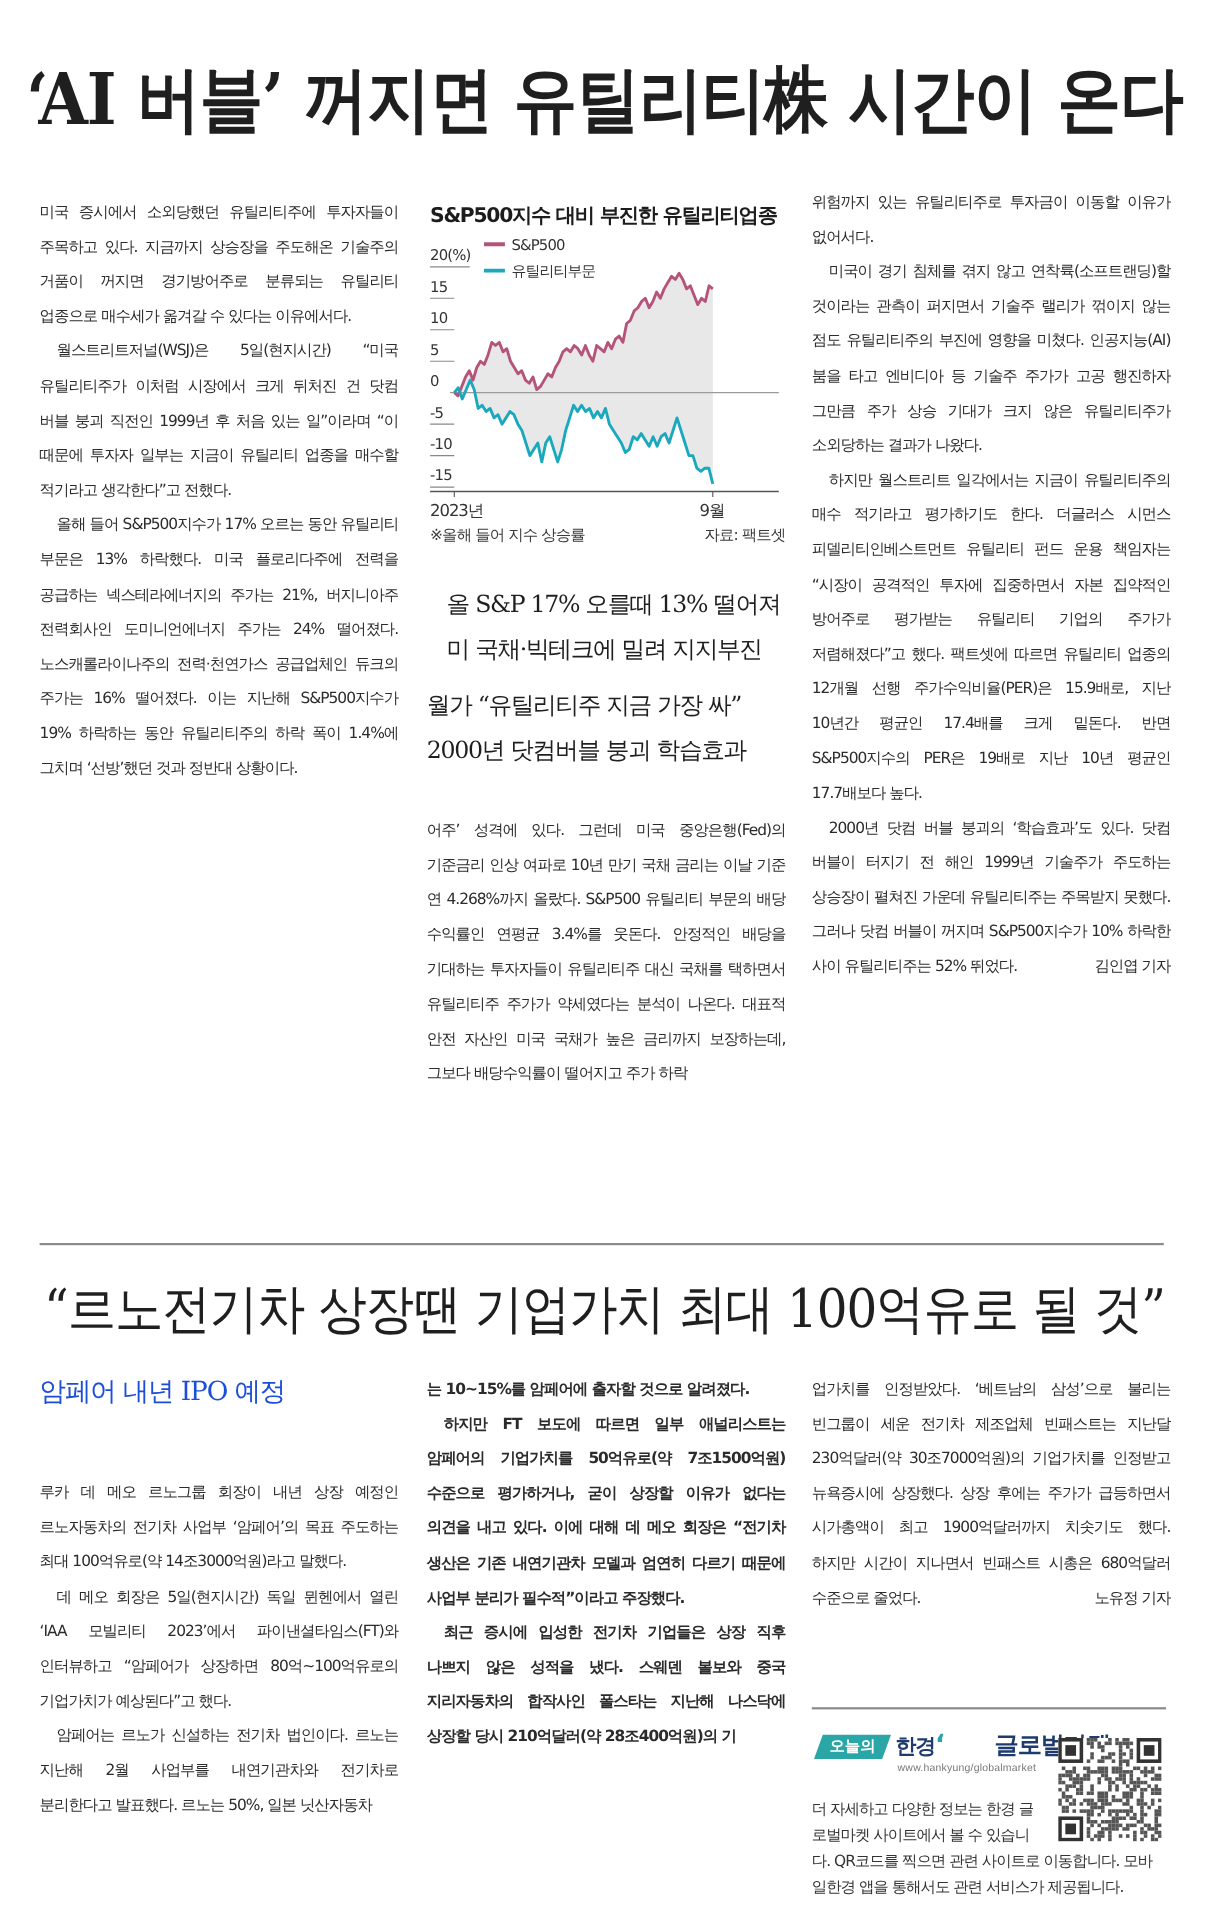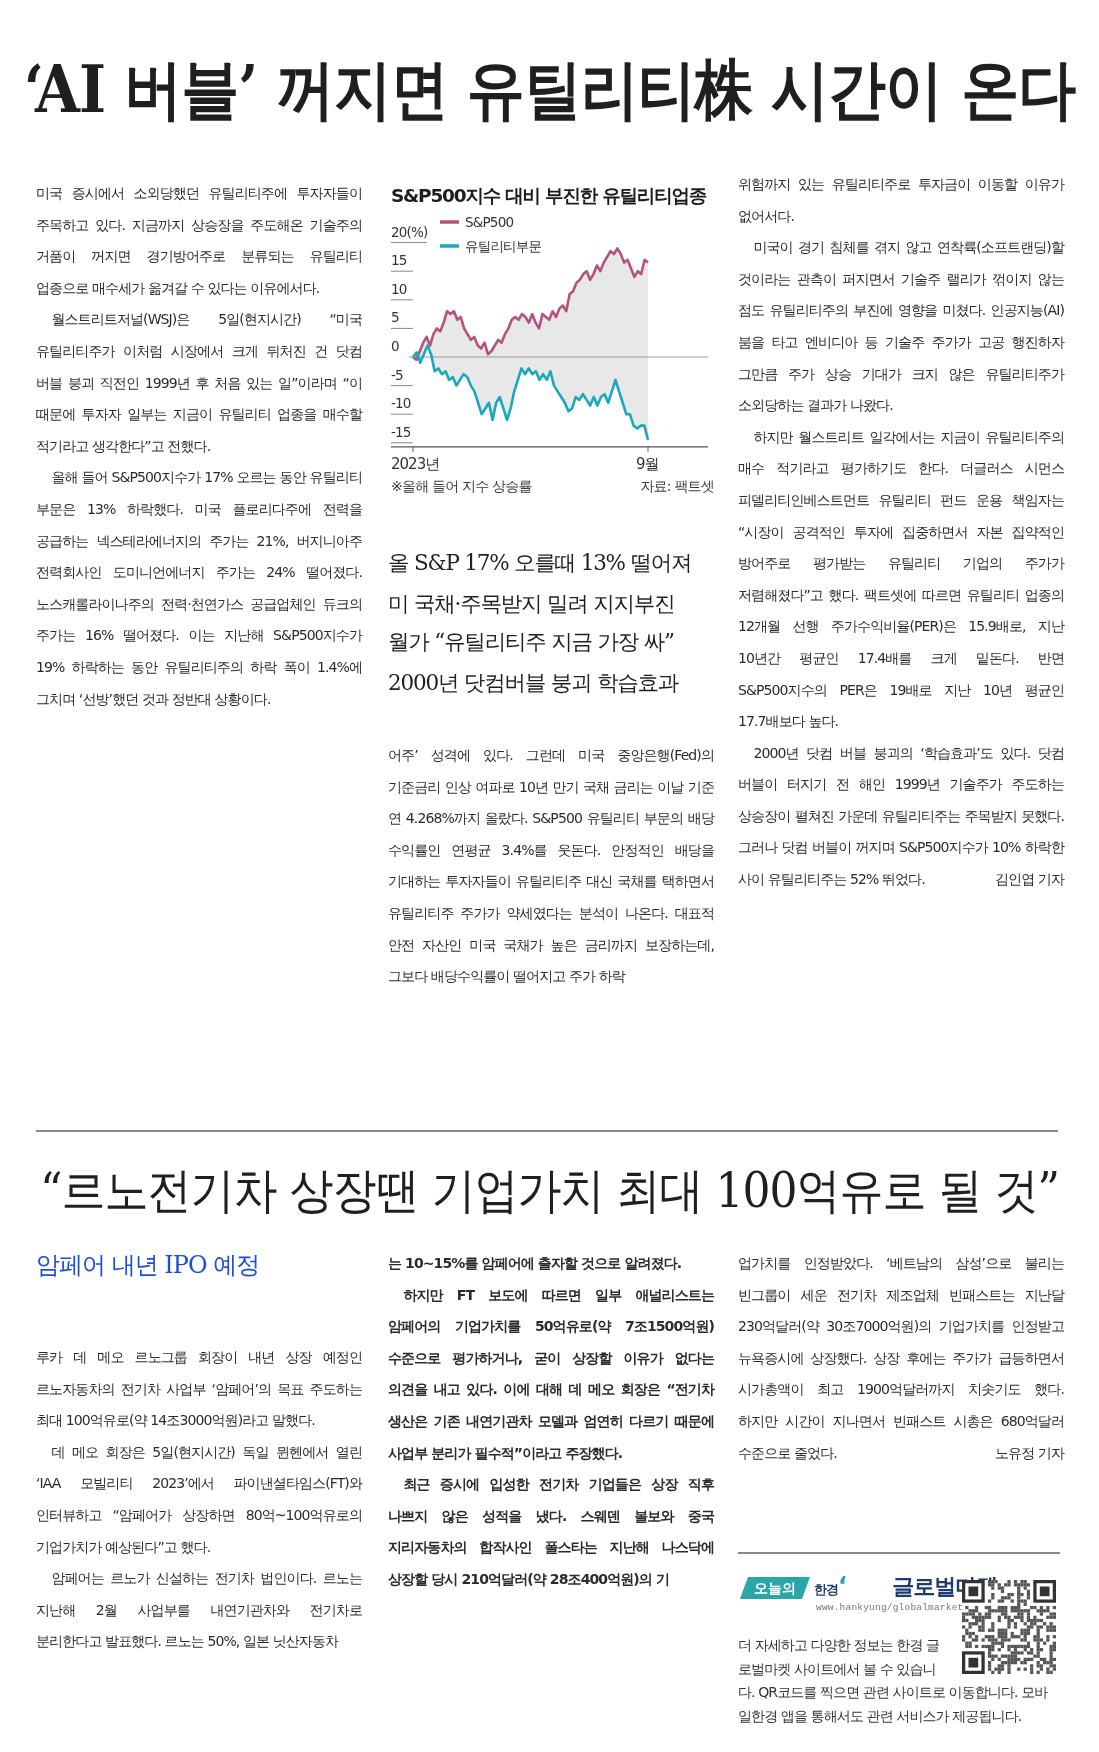--- a/index.html
+++ b/index.html
@@ -49,41 +49,41 @@
   .chart-foot-left, .chart-foot-right {
     position: absolute; top: 300px; font-family: "DejaVu Sans", sans-serif; font-size: 14px; color: #3a3a3a; letter-spacing: -0.8px;
   }
   .chart-foot-left { left: 8px; }
   .chart-foot-right { right: 4px; }
 
   .deck {
     position: absolute; left: 388px; width: 330px; font-family: "DejaVu Serif", serif;
     font-size: 21.5px; line-height: 41px; color: #1f1f1f; letter-spacing: -1.2px; white-space: nowrap;
   }
-  .deck-1 { top: 542px; }
+  .deck-1 { top: 529px; margin-left: 18px; }
   .deck-2 { top: 621px; }
 
   
   .promo { position: absolute; left: 738px; top: 1552px; width: 322px; height: 200px; }
   .promo-rule { position: absolute; left: 0; top: 0; width: 322px; height: 2px; background: #8a8a8a; }
   .promo-badge {
     position: absolute; left: 6px; top: 25px; width: 62px; height: 22px;
     background: #2aa6a6; color: #fff; font-family: "DejaVu Sans", sans-serif; font-size: 14px;
     line-height: 22px; text-align: center; transform: skewX(-20deg); font-weight: bold;
   }
   .promo-badge span { display: inline-block; transform: skewX(20deg); }
   .promo-brand {
     position: absolute; left: 76px; top: 20px; font-family: "DejaVu Sans", sans-serif; font-weight: bold;
     white-space: nowrap; letter-spacing: -1px;
   }
-  .promo-brand .b1 { font-size: 13px; color: #1f3b6e; }
+  .promo-brand .b1 { font-size: 19px; color: #1f3b6e; }
   .promo-brand .b2 { font-size: 22px; color: #1f3b6e; margin-left: 46px; }
   .promo-brand .q { color: #2aa6a6; font-size: 24px; }
   .promo-url {
-    position: absolute; left: 78px; top: 50px; font-family: Liberation Mono, monospace; font-size: 9.5px; color: #777;
+    position: absolute; left: 78px; top: 50px; font-family: Liberation Sans, sans-serif; font-size: 9.5px; color: #777;
     letter-spacing: 0.2px;
   }
   .promo-text {
     position: absolute; left: 0; top: 82px; width: 322px; font-family: "DejaVu Sans", sans-serif;
     font-size: 14px; line-height: 23.5px; color: #333; letter-spacing: -0.9px;
   }
   .promo-text .l { display: block; white-space: nowrap; }
   .promo-text .short { width: 220px; }
   .qr { position: absolute; left: 224px; top: 28px; width: 94px; height: 94px; background: #fff; }
 </style>
@@ -129,21 +129,21 @@
       <text x="82" y="49" font-family="DejaVu Sans, sans-serif" font-size="13.5" fill="#333" letter-spacing="-0.8">S&amp;P500</text>
       <line x1="57" x2="76" y1="68" y2="68" stroke="#1aa8bd" stroke-width="3.5"></line>
       <text x="82" y="73" font-family="DejaVu Sans, sans-serif" font-size="13.5" fill="#333" letter-spacing="-0.8">유틸리티부문</text>
     </svg>
   <div class="chart-foot-left">※올해 들어 지수 상승률</div>
   <div class="chart-foot-right">자료: 팩트셋</div>
 </div>
 
 <div class="deck deck-1">
   <div>올 S&amp;P 17% 오를때 13% 떨어져</div>
-  <div>미 국채·주목받지 밀려 지지부진</div>
+  <div>미 국채·빅테크에 밀려 지지부진</div>
 </div>
 <div class="deck deck-2">
   <div>월가 “유틸리티주 지금 가장 싸”</div>
   <div>2000년 닷컴버블 붕괴 학습효과</div>
 </div>
 
 <div class="col col-b1">
   <p>어주’ 성격에 있다. 그런데 미국 중앙은행(Fed)의 기준금리 인상 여파로 10년 만기 국채 금리는 이날 기준 연 4.268%까지 올랐다. S&amp;P500 유틸리티 부문의 배당 수익률인 연평균 3.4%를 웃돈다. 안정적인 배당을 기대하는 투자자들이 유틸리티주 대신 국채를 택하면서 유틸리티주 주가가 약세였다는 분석이 나온다. 대표적 안전 자산인 미국 국채가 높은 금리까지 보장하는데, 그보다 배당수익률이 떨어지고 주가 하락</p>
 </div>
 

